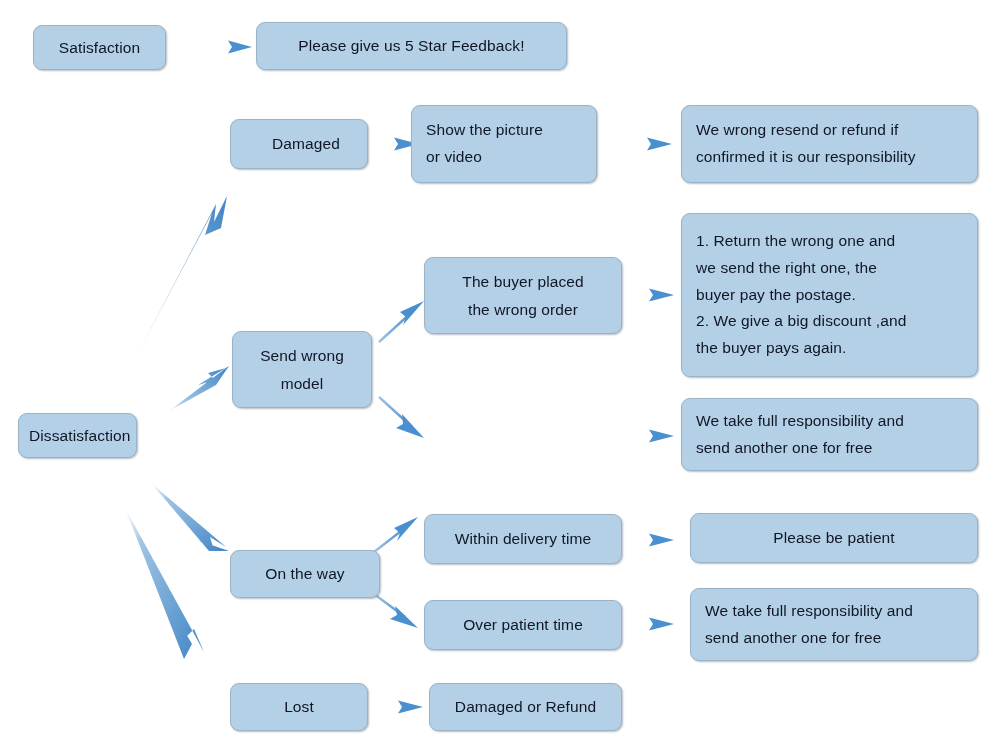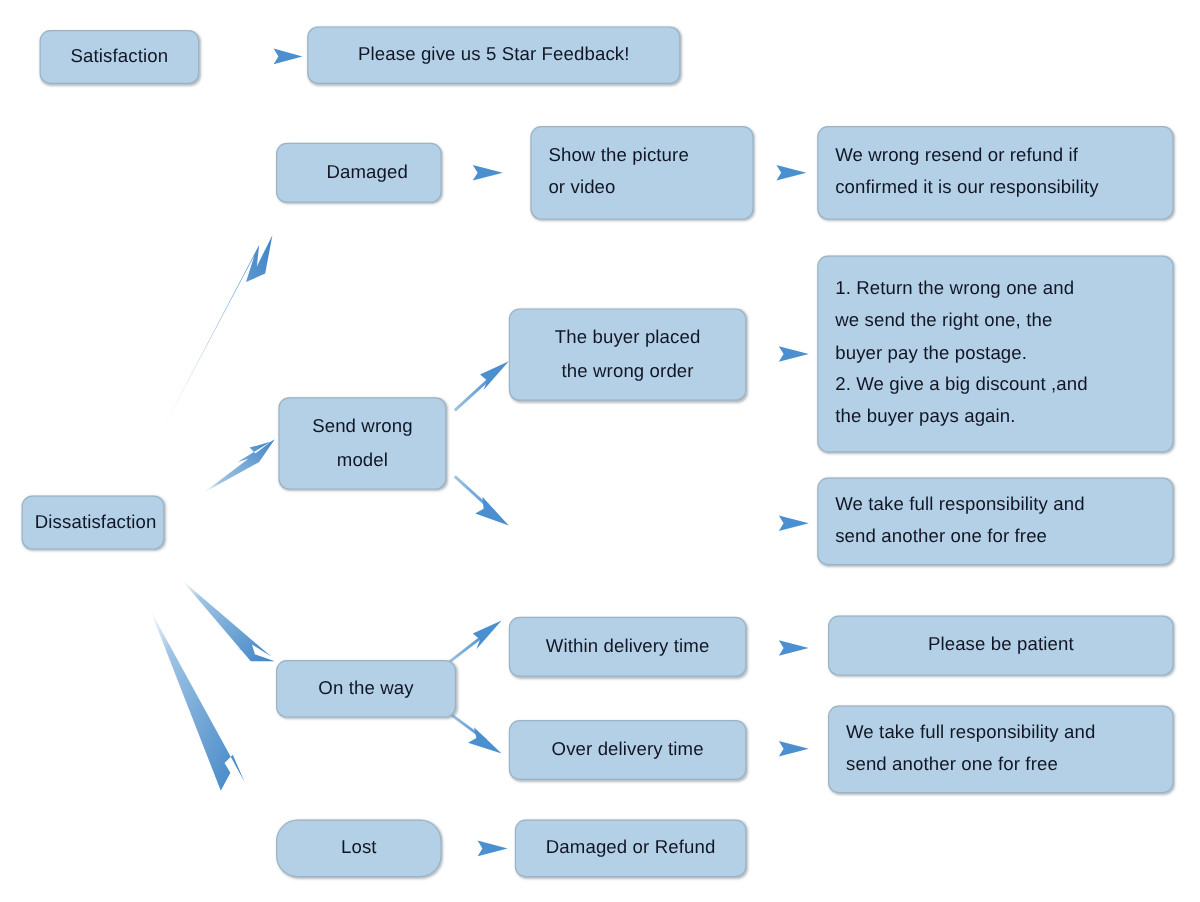--- a/index.html
+++ b/index.html
@@ -170,21 +170,21 @@
   </div>
 
   <div class="node" style="left:256px; top:22px; width:311px; height:48px;">
     <span class="txt">Please give us 5 Star Feedback!</span>
   </div>
 
   <div class="node" style="left:230px; top:119px; width:138px; height:50px;padding-left:24px;">
     <span class="txt">Damaged</span>
   </div>
 
-  <div class="node justify" style="left:442px; top:105px; width:186px; height:78px;">
+  <div class="node justify" style="left:411px; top:105px; width:186px; height:78px;">
     <span class="txt">Show  the  picture
 or video</span>
   </div>
 
   <div class="node justify" style="left:681px; top:105px; width:297px; height:78px;">
     <span class="txt">We  wrong  resend  or  refund  if
 confirmed it is our responsibility</span>
   </div>
 
   <div class="node" style="left:18px; top:413px; width:119px; height:45px;">
@@ -221,29 +221,29 @@
 
   <div class="node" style="left:424px; top:514px; width:198px; height:50px;">
     <span class="txt">Within delivery time</span>
   </div>
 
   <div class="node" style="left:690px; top:513px; width:288px; height:50px;">
     <span class="txt">Please be patient</span>
   </div>
 
   <div class="node" style="left:424px; top:600px; width:198px; height:50px;">
-    <span class="txt">Over delivery time</span>
+    <span class="txt">Over patient time</span>
   </div>
 
   <div class="node justify" style="left:690px; top:588px; width:288px; height:73px;">
     <span class="txt">We take  full  responsibility  and
 send another one for free</span>
   </div>
 
-  <div class="node" style="left:230px; top:683px; width:138px; height:48px;border-radius:18px;">
+  <div class="node" style="left:230px; top:683px; width:138px; height:48px;">
     <span class="txt">Lost</span>
   </div>
 
   <div class="node" style="left:429px; top:683px; width:193px; height:48px;">
     <span class="txt">Damaged or Refund</span>
   </div>
 
 </div>
 
 </body></html>

